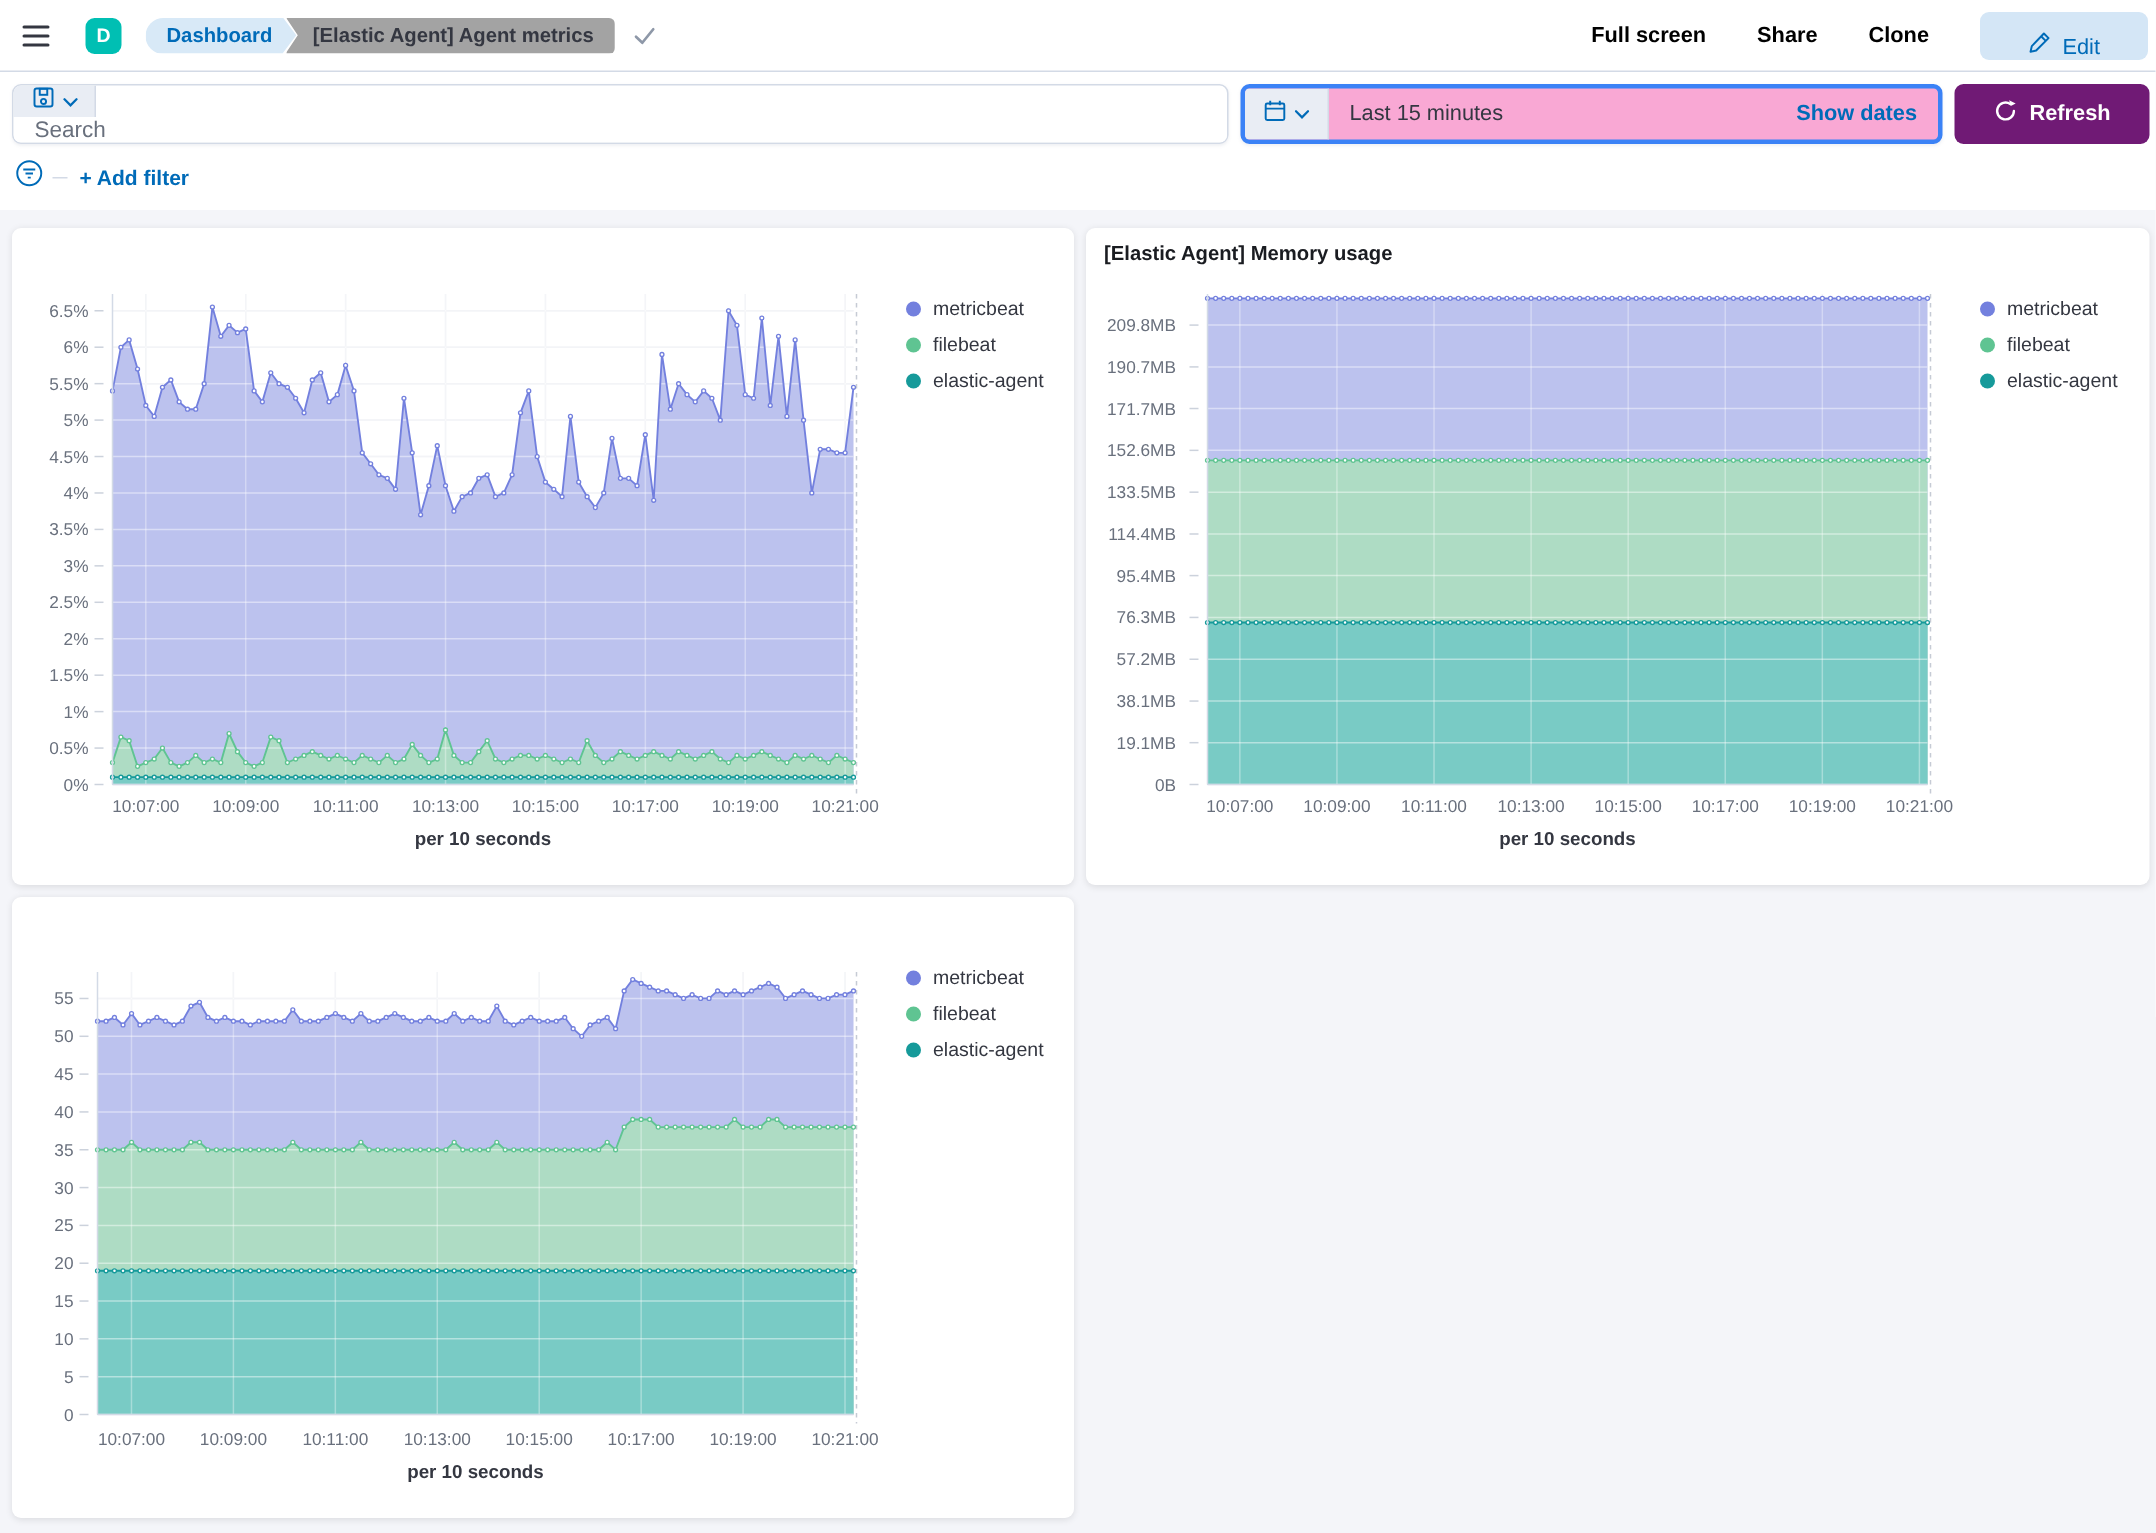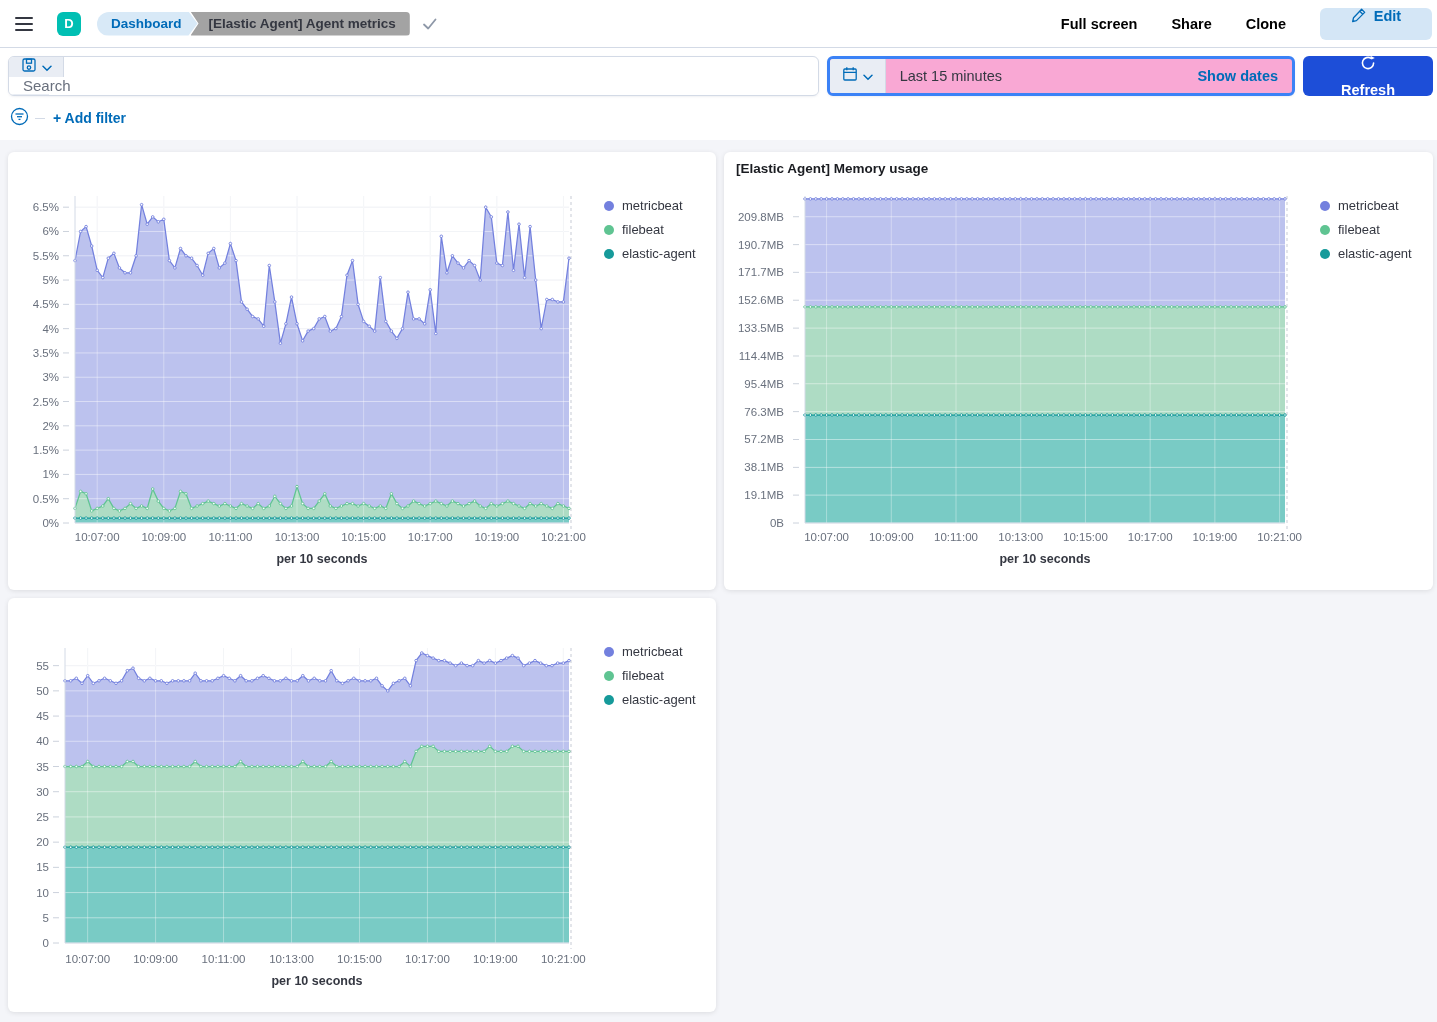--- a/index.html
+++ b/index.html
@@ -18,43 +18,43 @@
   .crumb1 { background:#d8e9f7; color:#006bb8; font-size:13.5px; font-weight:600; height:24px;
     line-height:24px; padding:0 16px 0 14px; border-radius:12px 0 0 12px;
     clip-path:polygon(0 0,calc(100% - 9px) 0,100% 50%,calc(100% - 9px) 100%,0 100%);text-align:center; }
   .crumb2 { background:#a3a3a3; color:#343741; font-size:13.5px; font-weight:600; height:24px;
     line-height:24px; padding:0 14px 0 18px; margin-left:-7px; border-radius:0 4px 4px 0;
     clip-path:polygon(0 0,100% 0,100% 100%,0 100%,8px 50%); }
   .crumb-check { margin-left:12px; display:flex; align-items:center; }
   .header-right { margin-left:auto; display:flex; align-items:center; gap:34px; padding-right:5px; }
   .hlink { color:#000000; font-size:14.5px; font-weight:600; cursor:pointer; }
   .edit-btn { width:112px; height:32px; background:#d4e6f6; border:none; border-radius:6px;
-    color:#006bb8; font-size:14.5px; font-weight:700; display:flex; align-items:flex-start;
+    color:#006bb8; font-size:14.5px; font-weight:400; display:flex; align-items:flex-end;
     justify-content:center; gap:8px; cursor:pointer; font-family:inherit; }
 
   
   .querybar { position:absolute; left:8px; top:56px; width:1425px; height:40px; display:flex; }
   .search-group { display:flex; width:817px; height:40px; border:1px solid #d3dae6; border-radius:6px;
     background:#fff; box-shadow:0 1px 2px rgba(152,162,179,.15); overflow:hidden;flex-direction:column; }
   .save-box { width:55px; background:#e9edf4; display:flex; align-items:center; justify-content:center;
     gap:5px; cursor:pointer; border-right:1px solid #d3dae6; }
   .search-input { flex:1; border:none; outline:none; font-size:15px; padding:0 14px; color:#343741;
     font-family:inherit; }
   .search-input::placeholder { color:#69707d; }
   .kql-box { width:40px; background:#e9edf4; border-left:1px solid #d3dae6; display:flex;
     align-items:center; justify-content:center; font-size:12px; font-weight:700; color:#343741; cursor:pointer; }
   .date-group { display:flex; width:472px; height:40px; border:3px solid #3b82f6; border-radius:6px;
     background:#f9a8d4; margin-left:8px; box-shadow:0 1px 2px rgba(152,162,179,.15); overflow:hidden; align-items:center; }
   .cal-box { width:56px; height:100%; background:#e9edf4; display:flex; align-items:center;
     justify-content:center; gap:5px; cursor:pointer; border-right:1px solid #d3dae6; }
   .date-text { font-size:14.5px; color:#343741; padding-left:14px; flex:1; cursor:pointer; }
   .show-dates { color:#006bb8; font-size:14.5px; font-weight:600; padding-right:14px; cursor:pointer; }
-  .refresh-btn { width:131px; height:40px; margin-left:8px; background:#1d4ed8; border:none;
+  .refresh-btn { width:131px; height:40px; margin-left:8px; background:#701a75; border:none;
     border-radius:6px; color:#fff; font-size:14.5px; font-weight:700; display:flex; align-items:center;
-    justify-content:center; gap:8px; cursor:pointer; font-family:inherit;flex-direction:column; }
+    justify-content:center; gap:8px; cursor:pointer; font-family:inherit; }
 
   
   .filterbar { position:absolute; left:10px; top:106px; height:24px; display:flex; align-items:center; }
   .filter-dash { width:10px; height:1px; background:#d3dae6; margin:0 8px 0 6px; }
   .add-filter { color:#006bb8; font-size:14px; font-weight:600; cursor:pointer; }
 
   
   .dash-bg { position:absolute; left:0; top:140px; width:1437px; height:882px; background:#f4f5f9; }
   .panel { position:absolute; background:#fff; border-radius:6px; box-shadow:0 1px 5px rgba(0,0,0,.1); }
   .panel-title { font-size:13.5px; font-weight:700; color:#1a1c21; padding:9px 12px 0 12px; cursor:pointer; }

